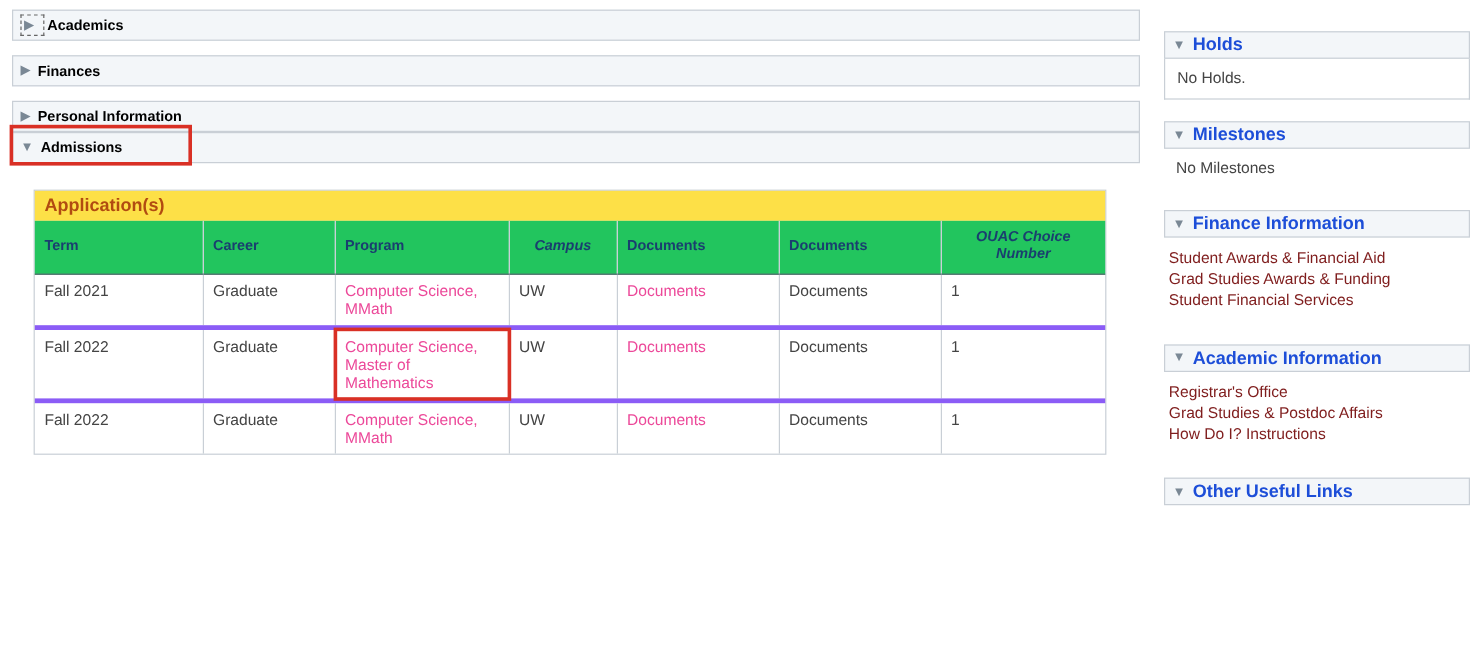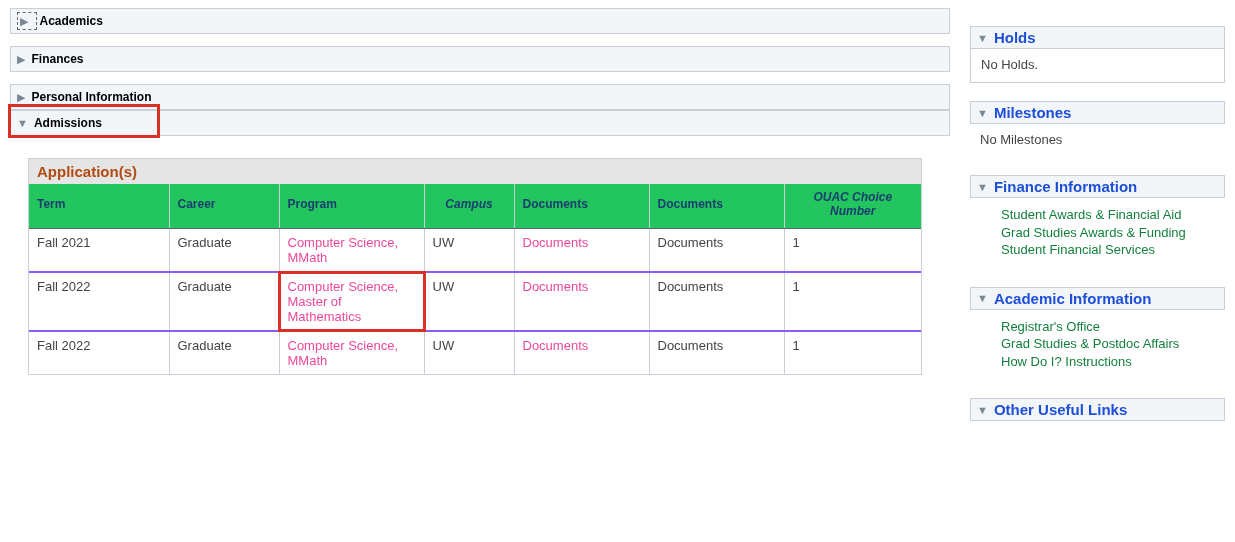--- a/index.html
+++ b/index.html
@@ -49,21 +49,21 @@
     pointer-events: none;
   }
 
   .apps-wrap {
     margin-top: 22px;
     margin-left: 18px;
     margin-right: 28px;
     border: 1px solid #c9cfd6;
   }
   .apps-title {
-    background: #e5e5e5;
+    background: #fde047;
     color: #b14b11;
     font-weight: bold;
     font-size: 15px;
     padding: 4px 8px;
   }
   table.apps {
     width: 100%;
     border-collapse: collapse;
   }
   table.apps th {
@@ -73,21 +73,21 @@
     text-align: left;
     padding: 6px 8px 10px 8px;
     background: #22c55e;
     border-right: 1px solid #c9cfd6;
     border-bottom: 1px solid #5a6673;
   }
   table.apps th.center { text-align: center; font-style: italic; }
   table.apps td {
     padding: 6px 8px;
     border-right: 1px solid #c9cfd6;
-    border-bottom: 2px solid #8b5cf6;
+    border-bottom: 4px solid #8b5cf6;
     vertical-align: top;
     font-size: 13px;
     color: #444;
     position: relative;
   }
   table.apps tr:last-child td { border-bottom: none; }
   table.apps td:last-child, table.apps th:last-child { border-right: none; }
   .link { color: #ec4899; cursor: pointer; }
 
   .cell-highlight {
@@ -109,21 +109,21 @@
   }
   .sb-head .tri { color: #7a8895; font-size: 11px; margin-right: 6px; }
   .sb-head .lbl { color: #1d4ed8; font-weight: bold; font-size: 15px; }
   .sb-body {
     border: 1px solid #c9cfd6;
     border-top: none;
     padding: 8px 10px 10px 10px;
     font-size: 13px;
   }
   .sb-body.noborder { border: none; padding-left: 4px; }
-  .sb-body .lnk { color: #15803d; cursor: pointer; display: block; line-height: 1.35; margin-left: 27px; }
+  .sb-body .lnk { color: #7f1d1d; cursor: pointer; display: block; line-height: 1.35; }
   .sb-body .txt { color: #444; }
 
   .pos-rel { position: relative; }
 </style>
 </head>
 <body>
 
 <div class="layout">
   <div class="main">
 

